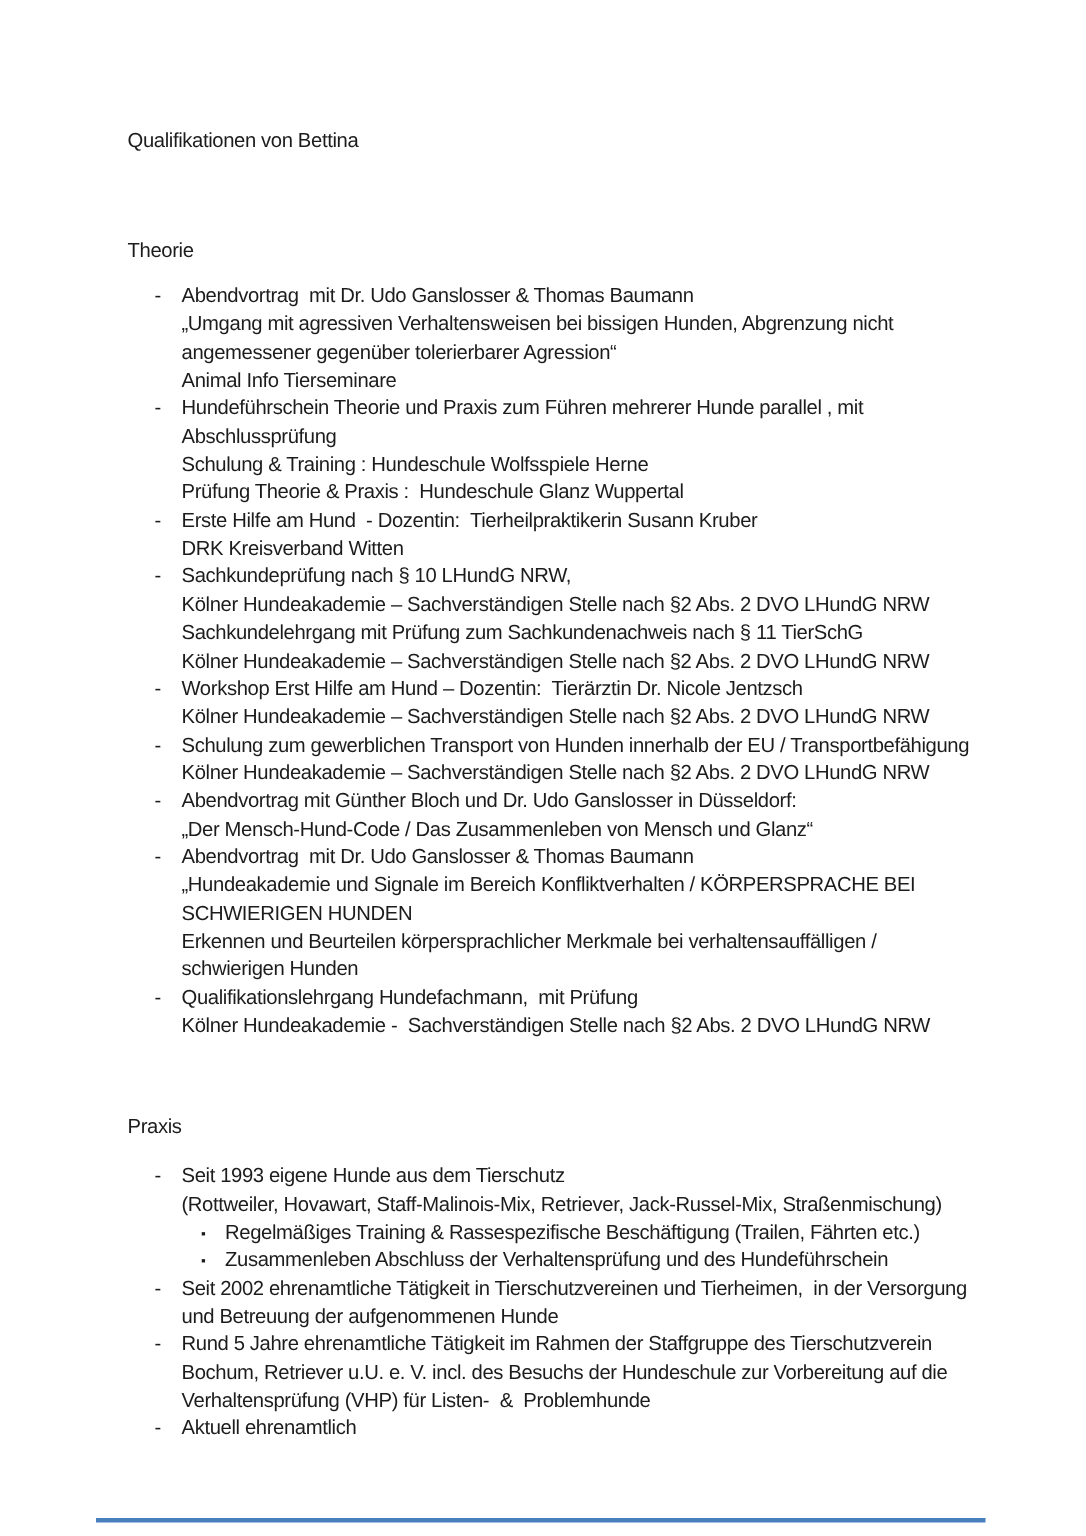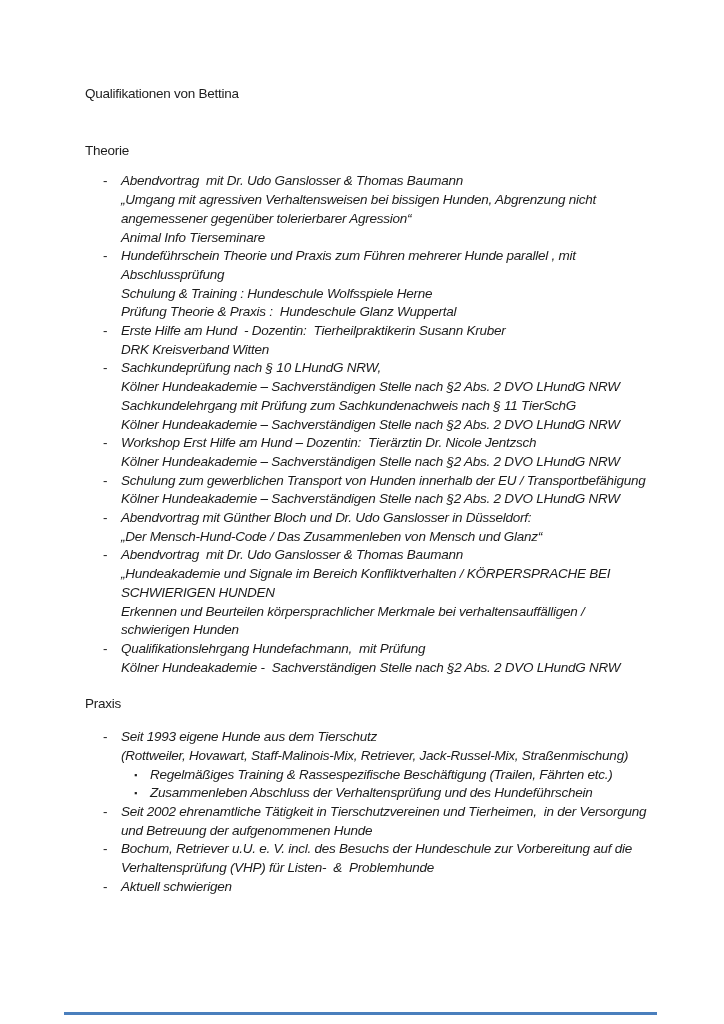--- a/index.html
+++ b/index.html
@@ -9,30 +9,30 @@
     background:#ffffff;
     font-family:"Liberation Sans", sans-serif;
     font-size:13.5px;
     letter-spacing:-0.25px;
     line-height:18.7px;
     color:#1c1c1c;
     overflow:hidden;
   }
   .content{padding:85px 0 0 85px;}
   .title{white-space:pre;}
-  .section .heading{margin-top:38px;white-space:pre;}
-  .section.s1 .heading{margin-top:18px;}
+  .section .heading{margin-top:54px;white-space:pre;}
+  .section.s1 .heading{margin-top:49px;}
   .section .list{margin-top:12px;}
   .section.s1 .list{margin-top:14px;}
   .item{position:relative;}
   .item.dash{padding-left:36px;}
   .item.dash > .marker{position:absolute;left:18px;top:0;}
   .item.square{padding-left:65px;}
   .item.square > .marker{position:absolute;left:49px;top:0;font-size:9px;line-height:18.7px;}
-  .line{white-space:pre;font-style:italic;}
+  .line{white-space:pre;}
   .footer-rule{position:absolute;left:64px;top:1012px;width:593px;height:3px;}
 </style>
 </head>
 <body>
 
 <div class="page">
   <div class="content">
     <div class="title">Qualifikationen von Bettina</div>
     <div id="sections-root">
         <div class="section s0">
@@ -110,25 +110,26 @@
               <span class="marker">▪</span>
               <div class="line">Zusammenleben Abschluss der Verhaltensprüfung und des Hundeführschein</div>
             </div>
             <div class="item dash">
               <span class="marker">-</span>
               <div class="line">Seit 2002 ehrenamtliche Tätigkeit in Tierschutzvereinen und Tierheimen,  in der Versorgung</div>
               <div class="line">und Betreuung der aufgenommenen Hunde</div>
             </div>
             <div class="item dash">
               <span class="marker">-</span>
+              <div class="line">Rund 5 Jahre ehrenamtliche Tätigkeit im Rahmen der Staffgruppe des Tierschutzverein</div>
               <div class="line">Bochum, Retriever u.U. e. V. incl. des Besuchs der Hundeschule zur Vorbereitung auf die</div>
               <div class="line">Verhaltensprüfung (VHP) für Listen-  &amp;  Problemhunde</div>
             </div>
             <div class="item dash">
               <span class="marker">-</span>
-              <div class="line">Aktuell schwierigen</div>
+              <div class="line">Aktuell ehrenamtlich</div>
             </div>
           </div>
         </div>
       </div>
   </div>
   <div class="footer-rule" style="background: rgb(74, 127, 189);"></div>
 </div>
 
 </body></html>

